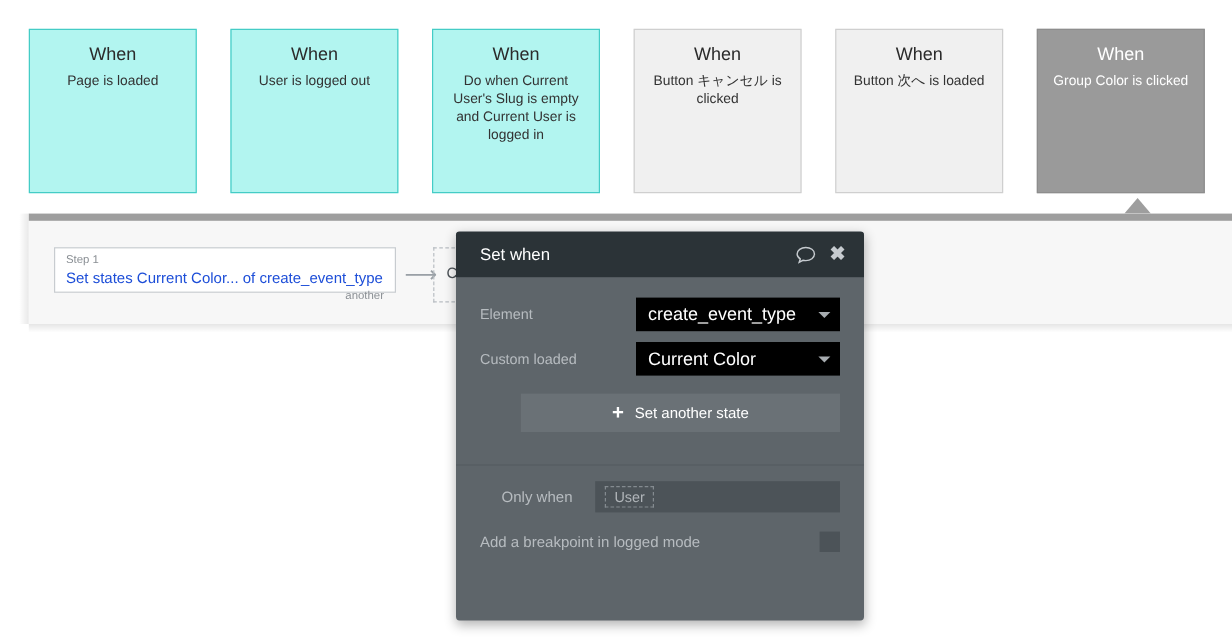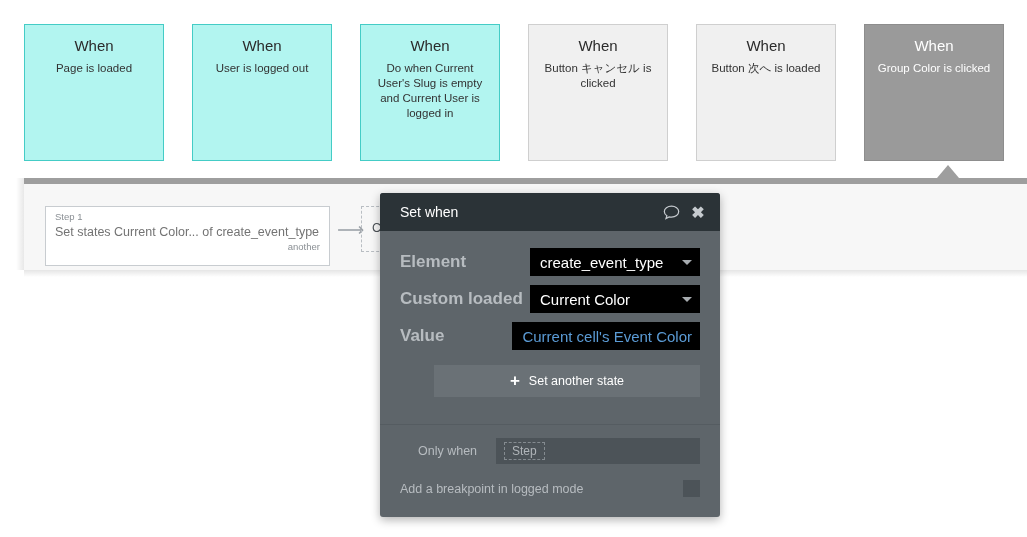--- a/index.html
+++ b/index.html
@@ -56,27 +56,27 @@
     background: linear-gradient(to bottom, rgba(0,0,0,0.10), rgba(0,0,0,0));
   }
   .panel-left-shadow {
     position: absolute; left: 16px; top: 178px; width: 8px; height: 92px;
     background: linear-gradient(to left, rgba(0,0,0,0.09), rgba(0,0,0,0));
   }
 
   
   .step-box {
     position: absolute; left: 21px; top: 22px;
-    width: 285px; height: 60px;
+    width: 285px; height: 38px;
     background: #ffffff; border: 1px solid #c8ccd0;
     padding: 4px 9px 0 9px;
     cursor: pointer;
   }
   .step-label { font-size: 9.5px; color: #8a8f94; line-height: 12px; }
-  .step-title { font-size: 12.5px; color: #737373; line-height: 16px; margin-top: 1px; }
+  .step-title { font-size: 12.5px; color: #1d4ed8; line-height: 16px; margin-top: 1px; }
   .step-delete {
     font-size: 9.5px; color: #8a8f94; text-align: right;
     margin-top: 1px; cursor: pointer;
   }
 
   .step-arrow {
     position: absolute; left: 313px; top: 38px;
     font-size: 19px; color: #9aa0a6; line-height: 16px;
     user-select: none;
   }
@@ -113,21 +113,21 @@
   }
   .dlg-icon-close {
     width: 20px; height: 22px;
     display: flex; align-items: center; justify-content: center;
     color: #c6cbcf; font-size: 16px; font-weight: bold;
     cursor: pointer;
   }
 
   .dlg-body { padding: 17px 20px 0 20px; }
   .frow { display: flex; align-items: center; margin-bottom: 9px; }
-  .flabel { width: 130px; font-size: 17px; color: #b7bcc0; font-weight: bold; }
+  .flabel { width: 130px; font-size: 12px; color: #b7bcc0; }
   .fctrl {
     flex: 1; height: 28px; background: #000000;
     display: flex; align-items: center; padding: 0 8px 0 10px;
     font-size: 15px; color: #ffffff;
     cursor: pointer;
   }
   .fctrl .ftext { flex: 1; white-space: nowrap; overflow: hidden; }
   .fctrl.value-field .ftext { color: #5b9bd5; }
   .caret-down {
     width: 0; height: 0;
@@ -244,40 +244,34 @@
       </div>
 
       <div class="frow">
         <div class="flabel">Custom loaded</div>
         <div class="fctrl">
           <span class="ftext">Current Color</span>
           <span class="caret-down"></span>
         </div>
       </div>
 
-      <div class="frow">
-        <div class="flabel">Value</div>
-        <div class="fctrl value-field">
-          <span class="ftext">Current cell's Event Color</span>
-        </div>
-      </div>
 
     </div>
 
     <div class="add-state-btn">
       <span class="plus-icon">+</span>
       <span>Set another state</span>
     </div>
 
     <div class="dlg-divider"></div>
 
     <div class="onlywhen-row">
       <div class="onlywhen-label">Only when</div>
       <div class="onlywhen-field">
-        <span class="onlywhen-ph">Step</span>
+        <span class="onlywhen-ph">User</span>
       </div>
     </div>
 
     <div class="breakpoint-row">
       <div class="breakpoint-label">Add a breakpoint in logged mode</div>
       <div class="breakpoint-box"></div>
     </div>
 
   </div>
 

